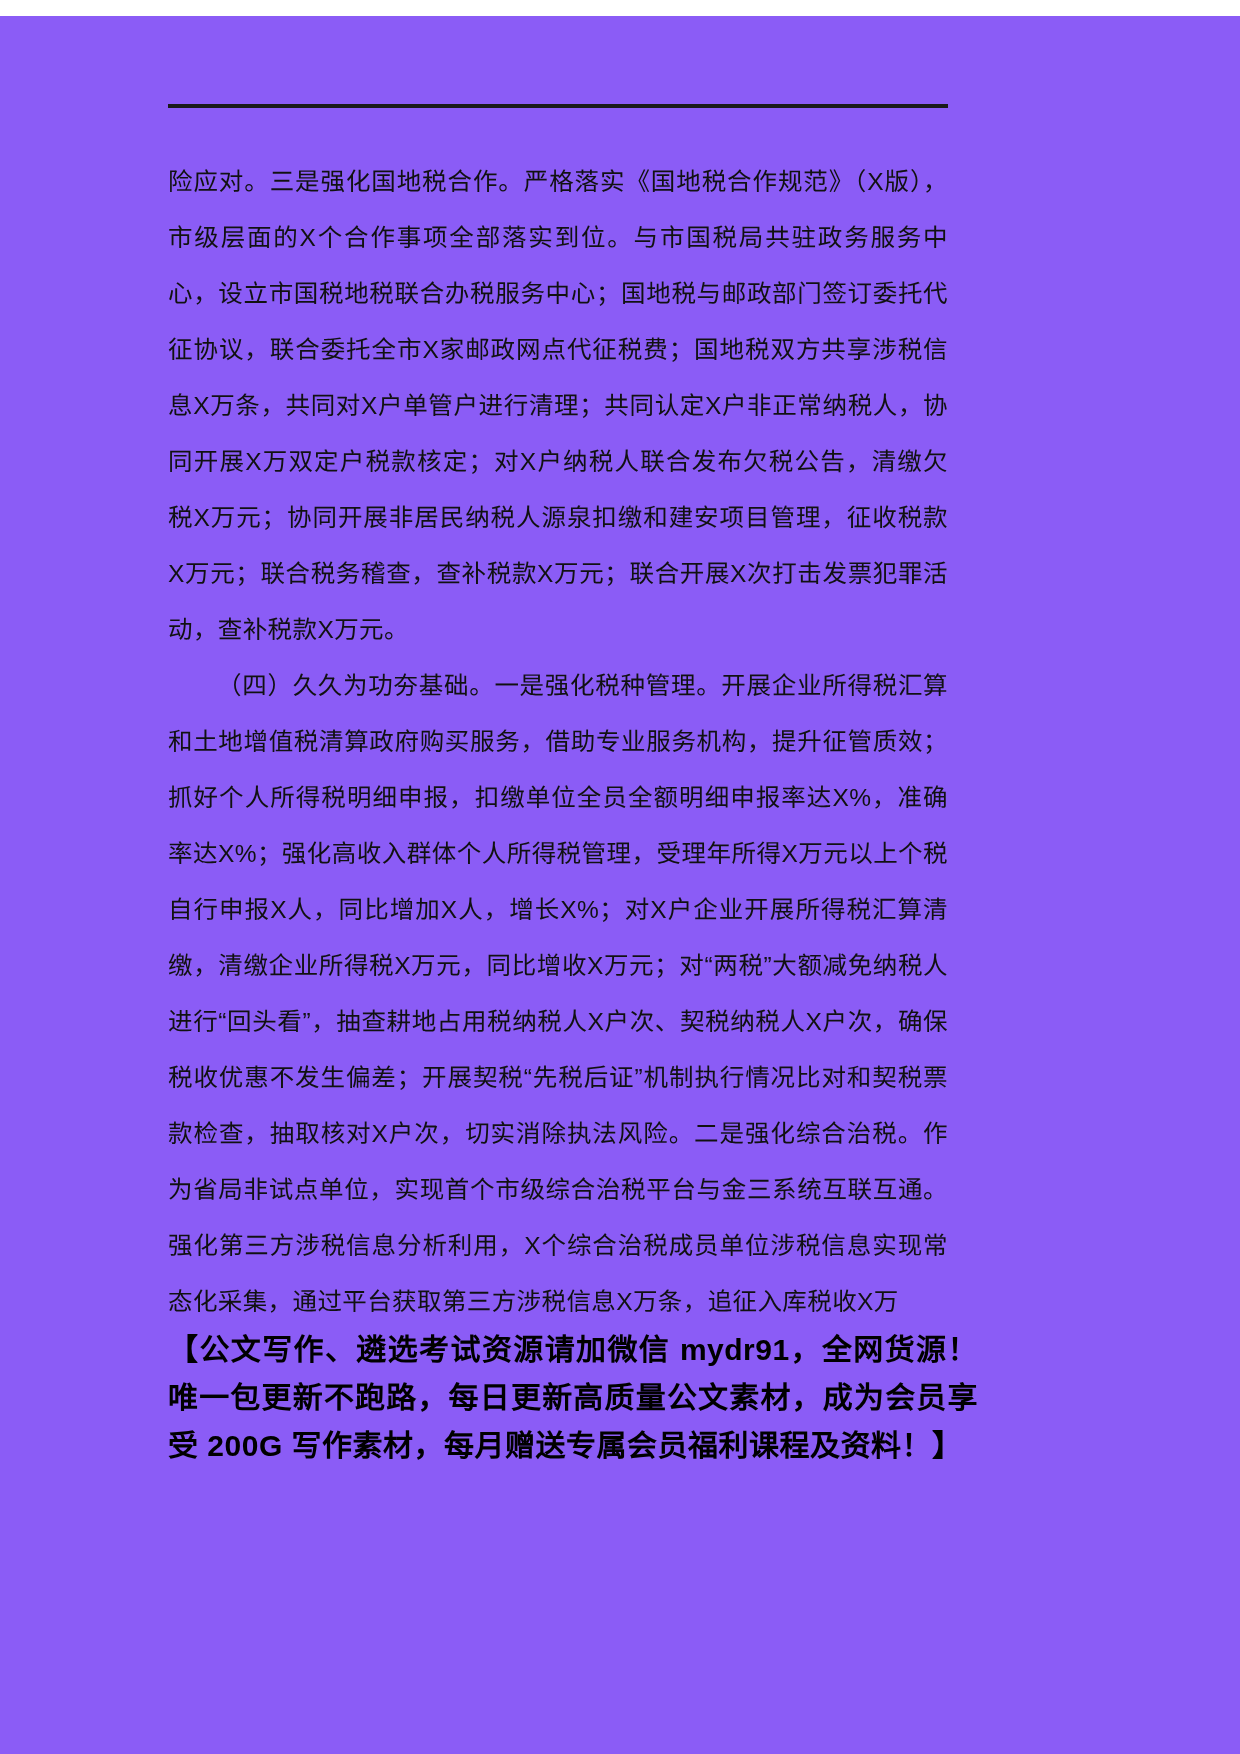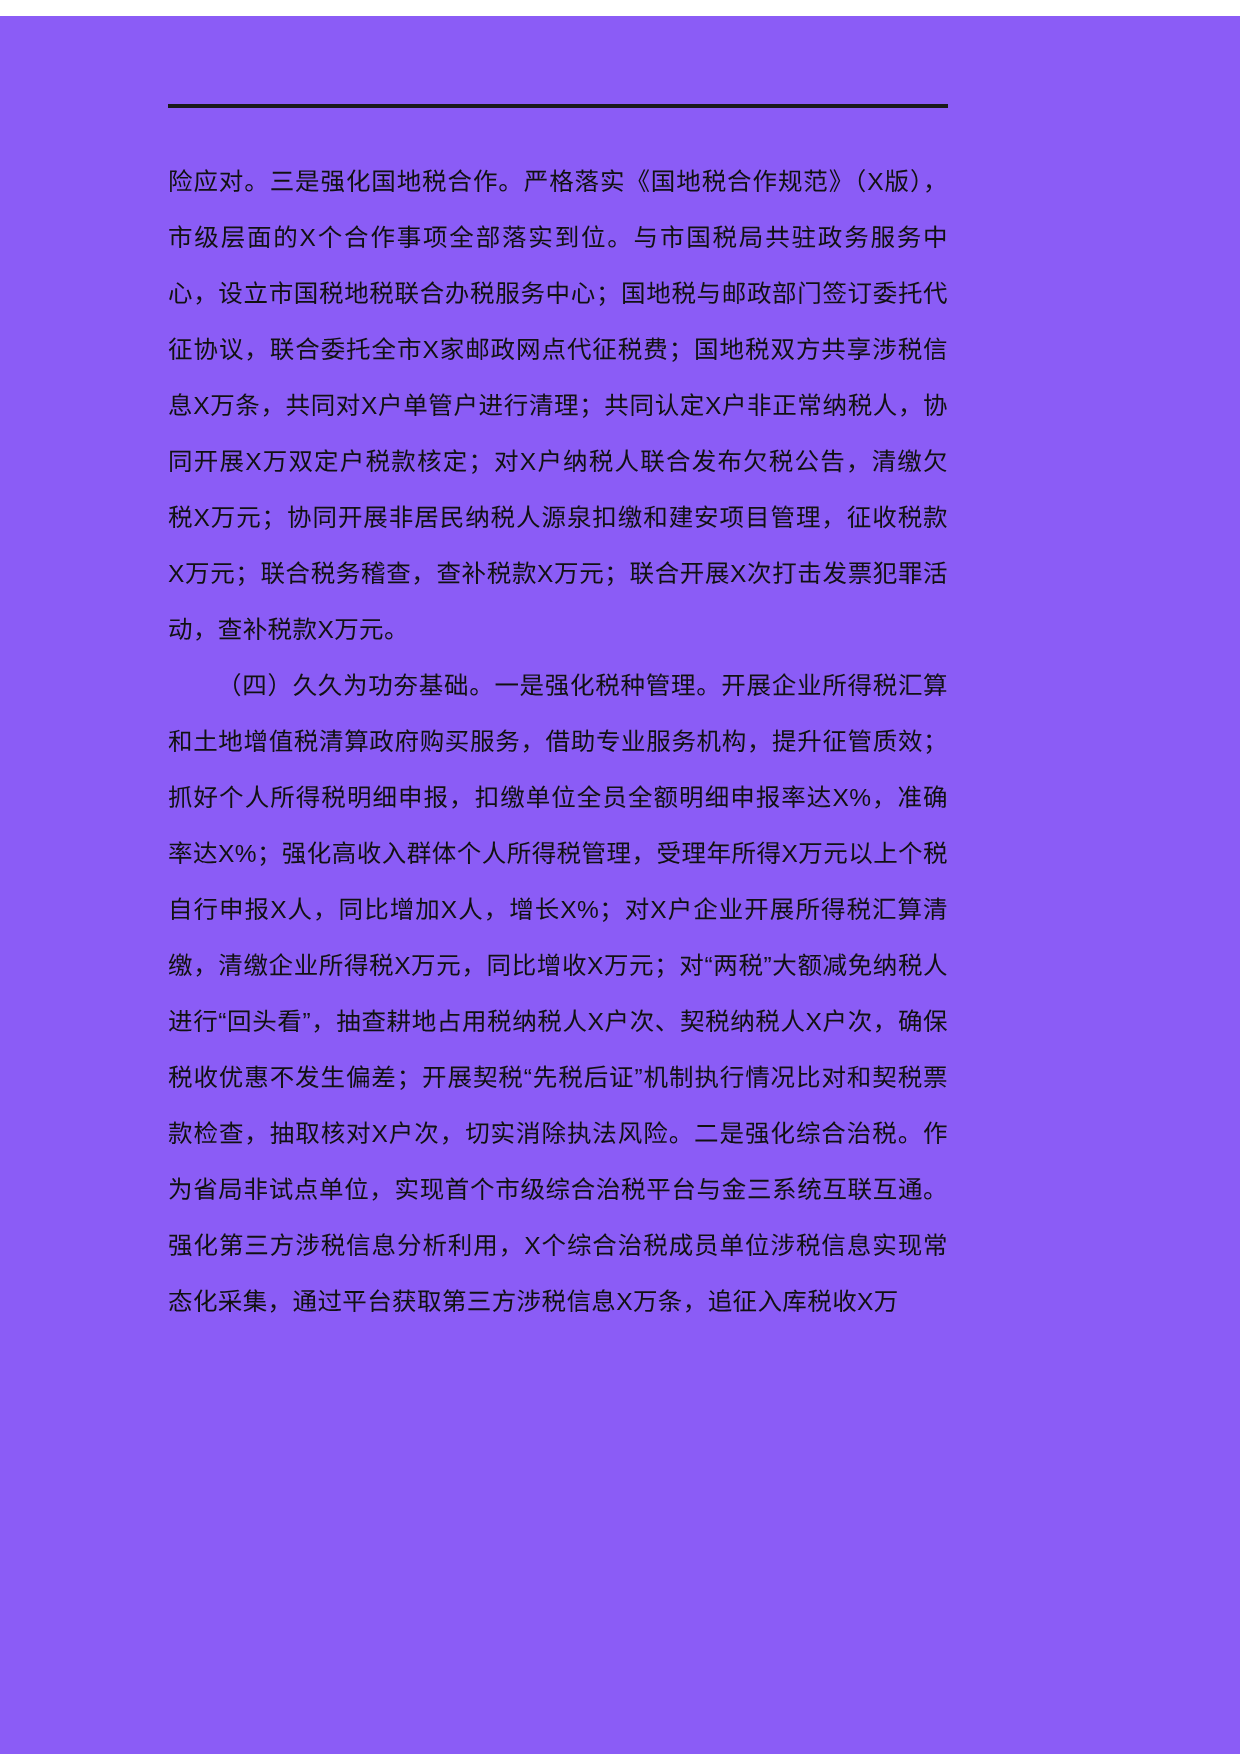--- a/index.html
+++ b/index.html
@@ -70,14 +70,15 @@
 
     <div class="body-text">
 
       <p>险应对。三是强化国地税合作。严格落实《国地税合作规范》（X版），市级层面的X个合作事项全部落实到位。与市国税局共驻政务服务中心，设立市国税地税联合办税服务中心；国地税与邮政部门签订委托代征协议，联合委托全市X家邮政网点代征税费；国地税双方共享涉税信息X万条，共同对X户单管户进行清理；共同认定X户非正常纳税人，协同开展X万双定户税款核定；对X户纳税人联合发布欠税公告，清缴欠税X万元；协同开展非居民纳税人源泉扣缴和建安项目管理，征收税款X万元；联合税务稽查，查补税款X万元；联合开展X次打击发票犯罪活动，查补税款X万元。</p>
 
       <p class="indent"><span class="bold-lead">（四）久久为功夯基础。</span><span>一是强化税种管理。开展企业所得税汇算和土地增值税清算政府购买服务，借助专业服务机构，提升征管质效；抓好个人所得税明细申报，扣缴单位全员全额明细申报率达X%，准确率达X%；强化高收入群体个人所得税管理，受理年所得X万元以上个税自行申报X人，同比增加X人，增长X%；对X户企业开展所得税汇算清缴，清缴企业所得税X万元，同比增收X万元；对“两税”大额减免纳税人进行“回头看”，抽查耕地占用税纳税人X户次、契税纳税人X户次，确保税收优惠不发生偏差；开展契税“先税后证”机制执行情况比对和契税票款检查，抽取核对X户次，切实消除执法风险。二是强化综合治税。作为省局非试点单位，实现首个市级综合治税平台与金三系统互联互通。强化第三方涉税信息分析利用，X个综合治税成员单位涉税信息实现常态化采集，通过平台获取第三方涉税信息X万条，追征入库税收X万</span></p>
 
     </div>
   </div>
 
+  <div class="promo">【公文写作、遴选考试资源请加微信 mydr91，全网货源！唯一包更新不跑路，每日更新高质量公文素材，成为会员享受 200G 写作素材，每月赠送专属会员福利课程及资料！】</div>
 
 </div>
 
 </body></html>

